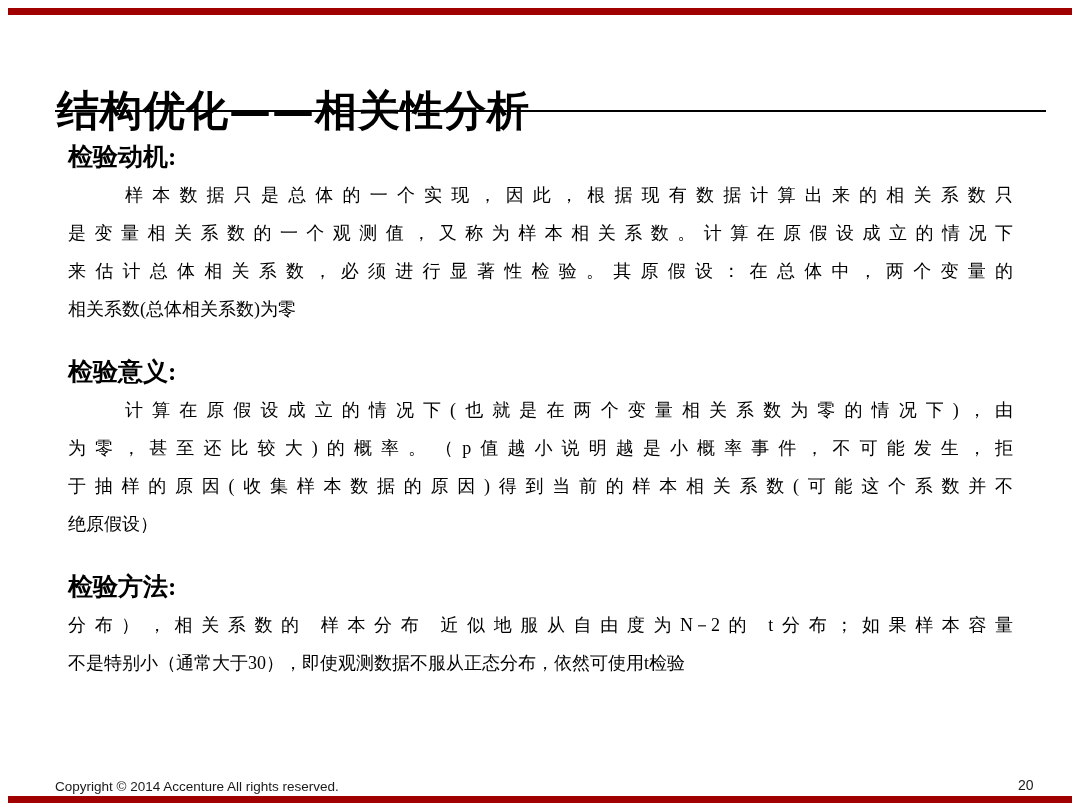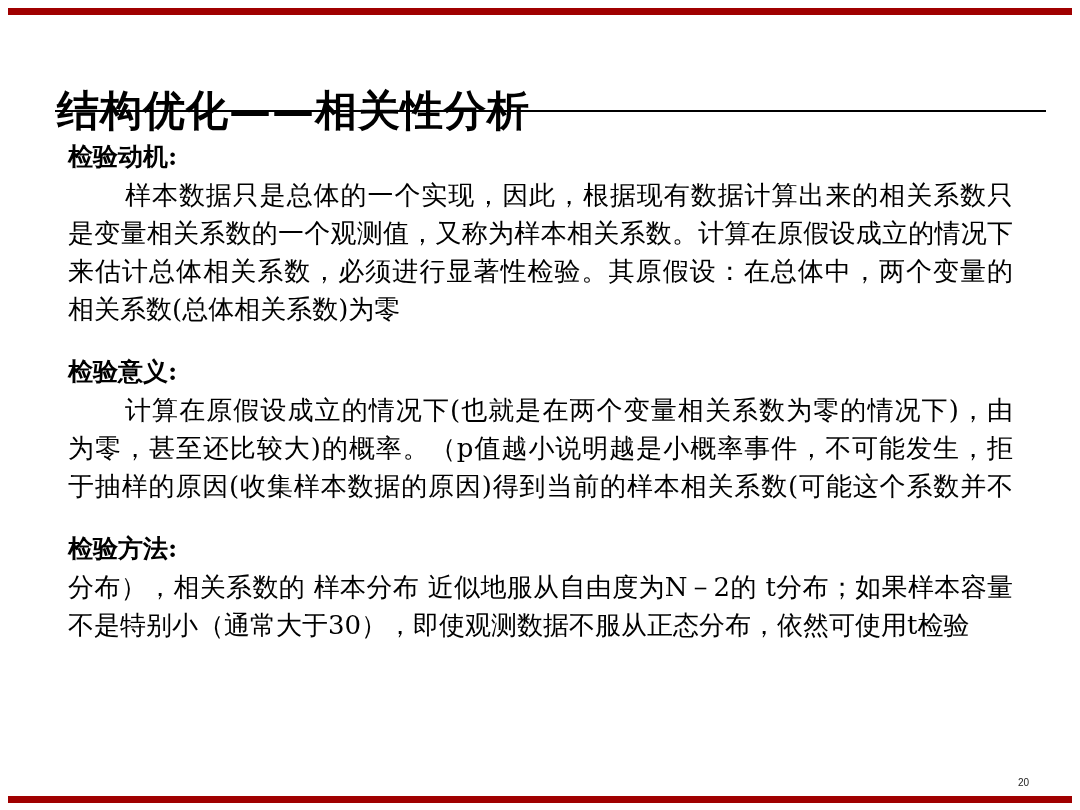--- a/index.html
+++ b/index.html
@@ -42,30 +42,30 @@
     width: 991px;
     height: 2px;
     background: #000000;
   }
   .content {
     position: absolute;
     left: 68px;
     top: 138px;
     width: 945px;
   }
-  .section { margin: 0; }
+  .section { margin: 0; font-family: Liberation Serif, serif; }
   .section + .section { margin-top: 25px; }
   .section-heading {
     font-size: 25px;
     font-weight: 700;
     line-height: 38px;
     white-space: nowrap;
   }
   .pline {
-    font-size: 26px;
+    font-size: 18px;
     line-height: 38px;
     text-align: justify;
     text-align-last: justify;
     white-space: nowrap;
   }
   .pline.first { text-indent: 57px; }
   .pline.end {
     text-align-last: left;
     white-space: nowrap;
   }
@@ -76,21 +76,21 @@
     font-family: "Liberation Sans", sans-serif;
     font-size: 13.5px;
     color: #1a1a1a;
     white-space: nowrap;
   }
   .footer-page {
     position: absolute;
     left: 1018px;
     top: 777px;
     font-family: "Liberation Sans", sans-serif;
-    font-size: 10px;
+    font-size: 14px;
     color: #1a1a1a;
   }
 </style>
 </head>
 <body>
 
 <div class="slide">
 
   <div class="accent-bar top" style="background: rgb(160, 0, 0);"></div>
 
@@ -105,27 +105,29 @@
       <div class="pline">是变量相关系数的一个观测值，又称为样本相关系数。计算在原假设成立的情况下</div>
       <div class="pline">来估计总体相关系数，必须进行显著性检验。其原假设：在总体中，两个变量的</div>
       <div class="pline end">相关系数(总体相关系数)为零</div>
     </div>
 
     <div class="section">
       <div class="section-heading">检验意义:</div>
       <div class="pline first">计算在原假设成立的情况下(也就是在两个变量相关系数为零的情况下)，由</div>
       <div class="pline">为零，甚至还比较大)的概率。（p值越小说明越是小概率事件，不可能发生，拒</div>
       <div class="pline">于抽样的原因(收集样本数据的原因)得到当前的样本相关系数(可能这个系数并不</div>
+      <div class="pline end">绝原假设）</div>
     </div>
 
     <div class="section">
       <div class="section-heading">检验方法:</div>
       <div class="pline">分布），相关系数的 样本分布 近似地服从自由度为N－2的 t分布；如果样本容量</div>
       <div class="pline end">不是特别小（通常大于30），即使观测数据不服从正态分布，依然可使用t检验</div>
     </div>
 
   </div>
 
+  <div class="footer-copyright">Copyright © 2014  Accenture  All rights reserved.</div>
   <div class="footer-page">20</div>
 
   <div class="accent-bar bottom" style="background: rgb(160, 0, 0);"></div>
 
 </div>
 
 </body></html>

